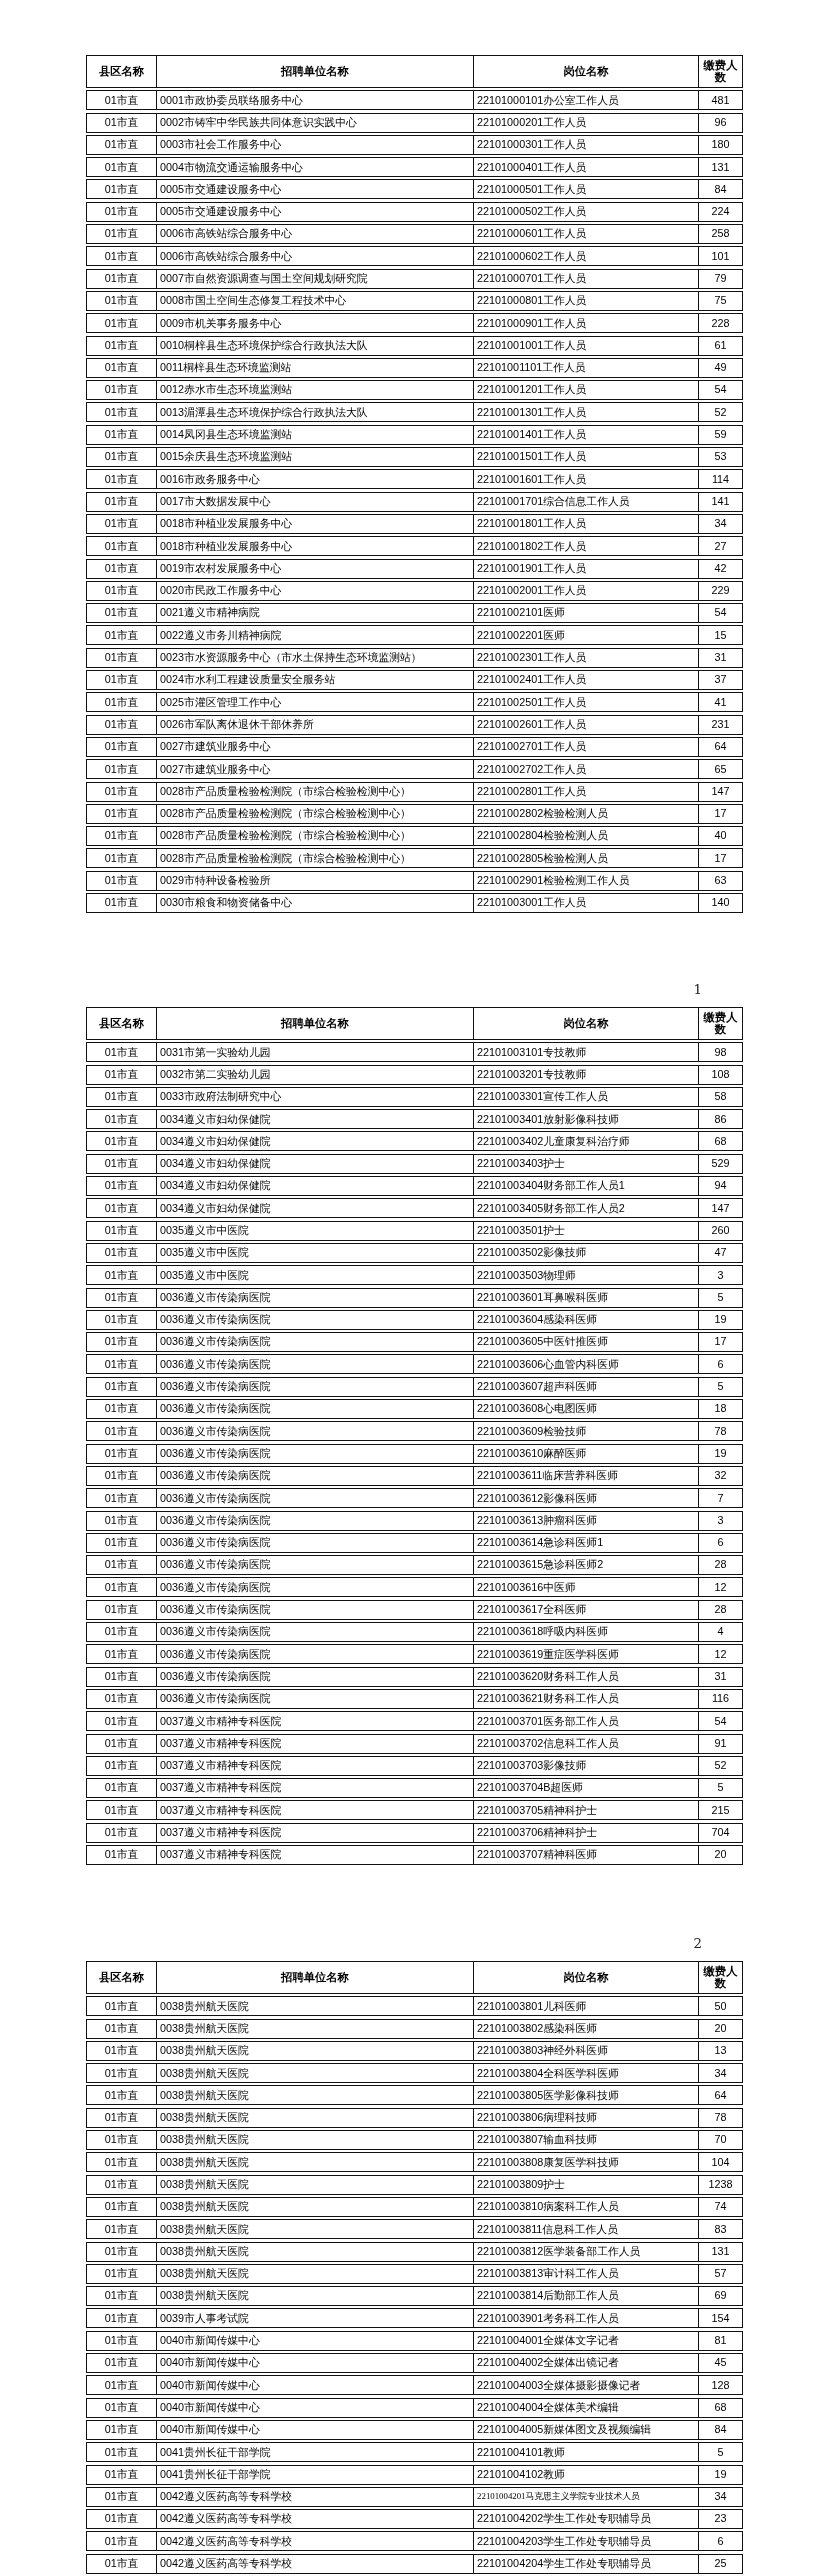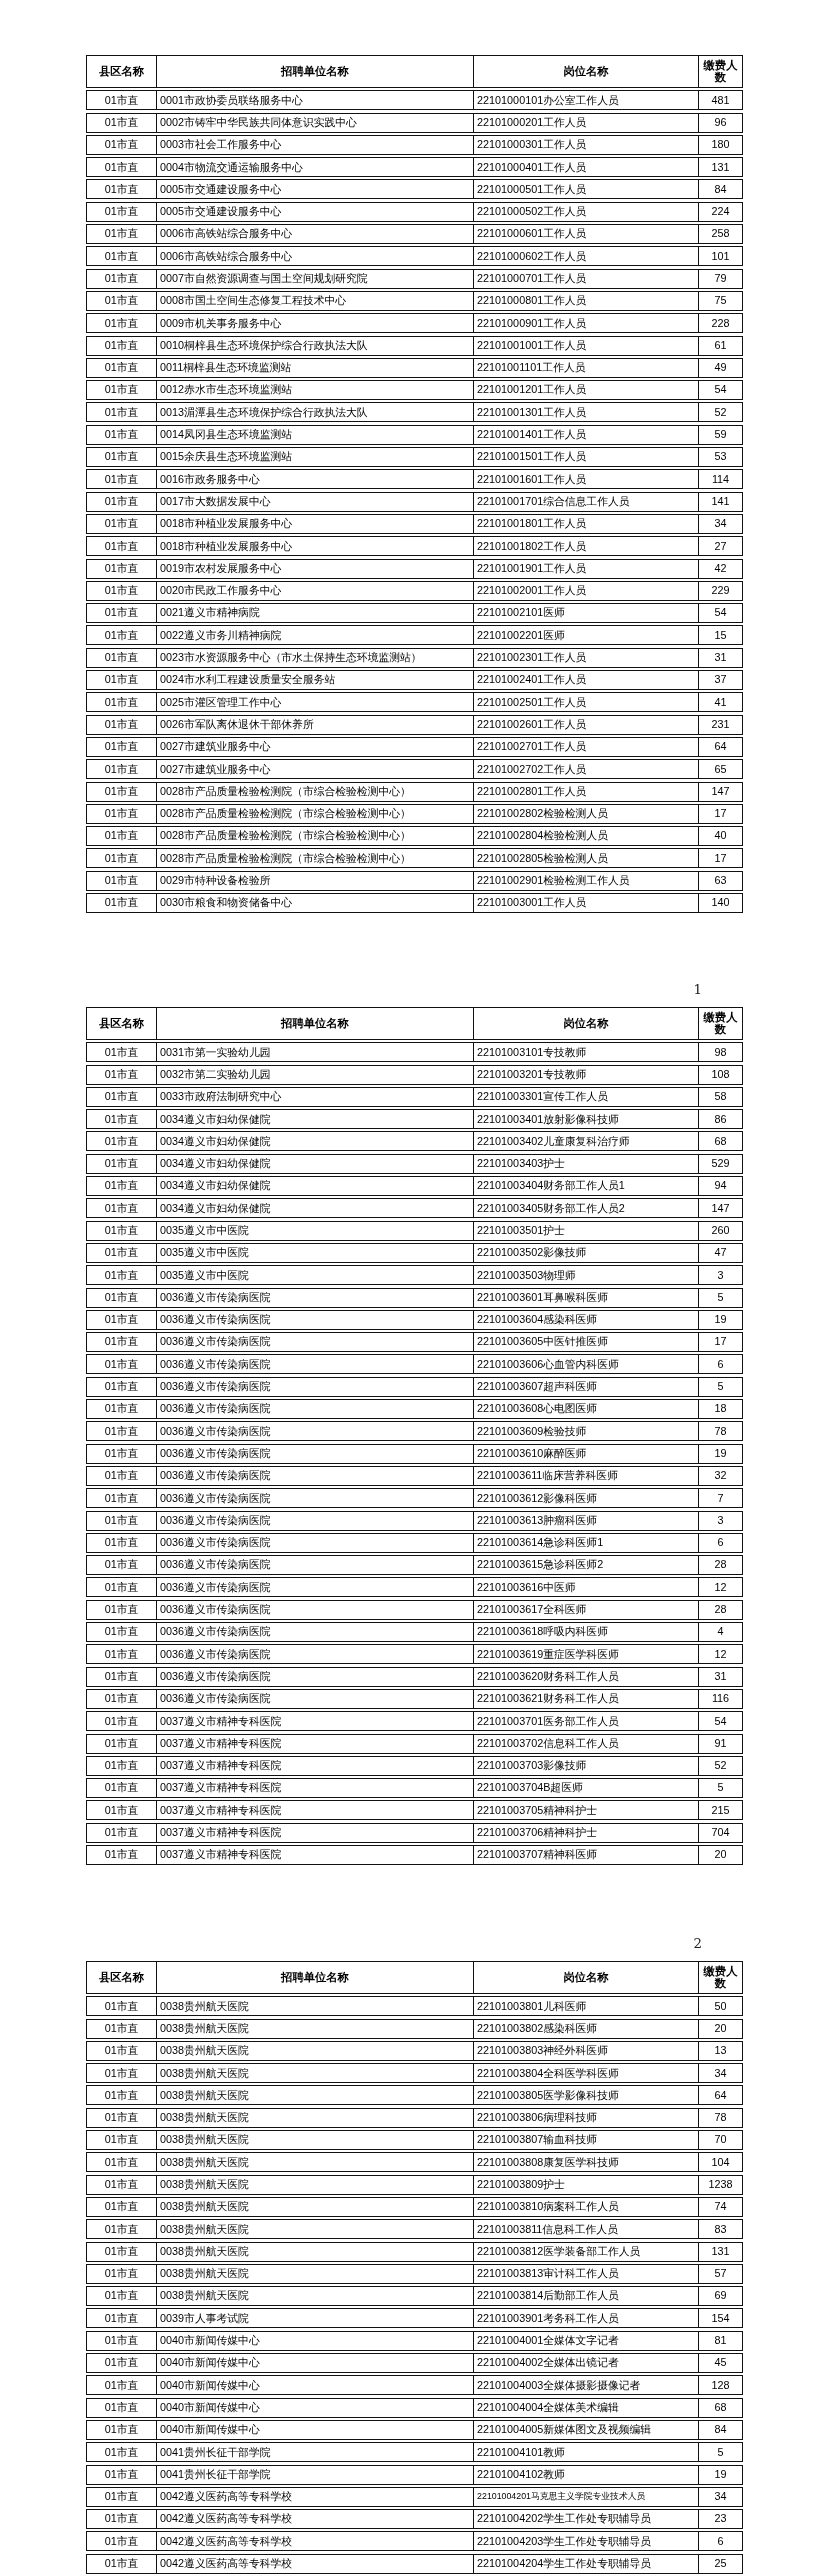--- a/index.html
+++ b/index.html
@@ -13,21 +13,21 @@
     border-top:1px solid #111;border-bottom:1px solid #111;border-right:1px solid #111;
     display:flex;align-items:center;box-sizing:border-box;background:#fff;
     font-size:10.8px;line-height:1.05;overflow:hidden;white-space:nowrap;
   }
   .cell:first-child{border-left:1px solid #111;}
   .thead .cell{height:33px;font-weight:bold;font-size:11.3px;justify-content:center;text-align:center;white-space:normal;}
   .thead .cell.c4{padding:0 4.1px;}
   .row .cell{height:20px;}
   .c1,.c4{justify-content:center;}
   .c2,.c3{justify-content:flex-start;padding-left:3.1px;}
-  .shrink{font-size:8.8px;}
+  .shrink{font-size:8.8px;font-family:Liberation Serif, serif;}
   .pgnum{
     position:absolute;left:690px;width:15.5px;text-align:center;
     font-family:"DejaVu Serif","Liberation Serif",serif;font-size:13.4px;color:#222;
   }
 </style>
 </head>
 <body>
 
   <div class="tbl" style="top: 55px;">
     <div class="thead">

